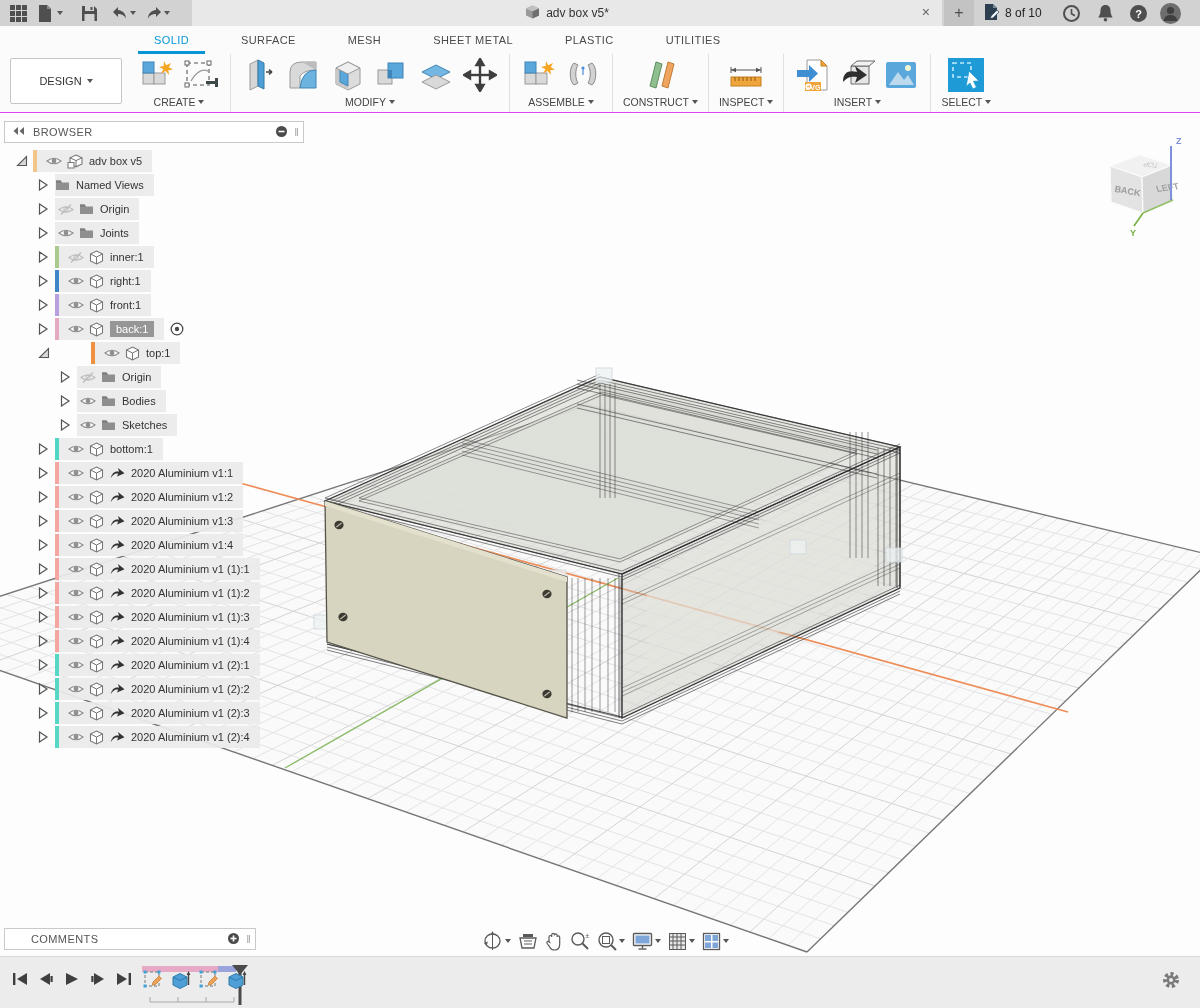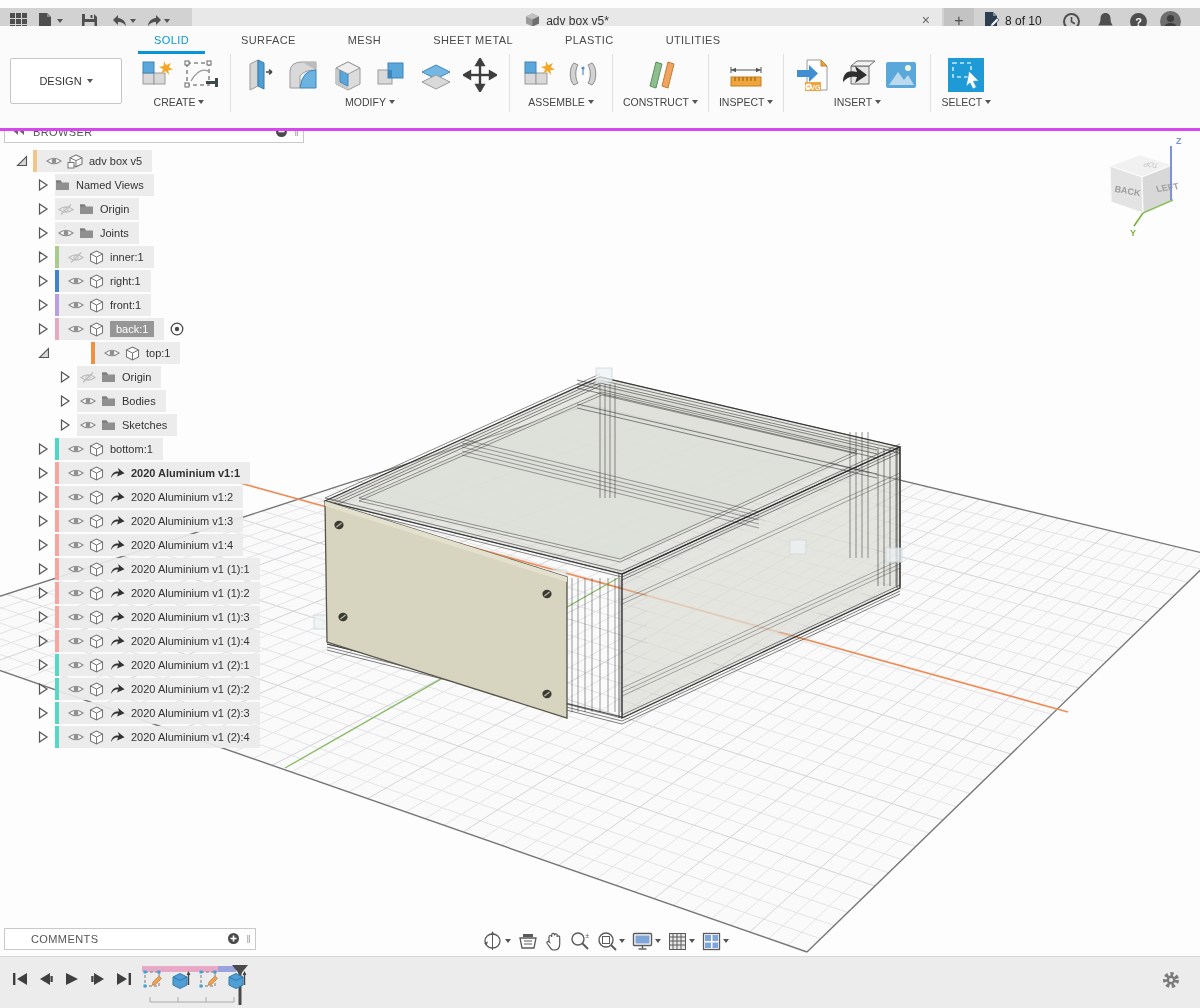--- a/index.html
+++ b/index.html
@@ -4,36 +4,36 @@
 <style>
   * { margin:0; padding:0; box-sizing:border-box; }
   html,body { width:1200px; height:1008px; overflow:hidden;
     font-family:"Liberation Sans", sans-serif; background:#fdfdfd; }
   #stage { position:relative; width:1200px; height:1008px; }
 
   
   #viewport-canvas { position:absolute; left:0; top:0; z-index:0; }
 
   
-  #titlebar { position:absolute; left:0; top:8px; width:1200px; height:26px;
+  #titlebar { position:absolute; left:0; top:0; width:1200px; height:26px;
     background:#d2d2d2; z-index:30;padding-left:16px; }
   #doc-tab { position:absolute; left:192px; top:0; width:750px; height:26px;
     background:#e8e8e8; display:flex; align-items:center; justify-content:center; }
   .tb-ico { position:absolute; top:3px; height:20px; display:flex; align-items:center;
     color:#4f4f4f; }
   #doc-title { font-size:12px; color:#333; display:flex; align-items:center; gap:6px; }
   #tab-close { position:absolute; right:12px; top:4px; font-size:14px; color:#666; cursor:pointer; }
   #newtab-btn { position:absolute; left:944px; top:0; width:30px; height:26px; background:#c3c3c3;
     display:flex; align-items:center; justify-content:center; font-size:16px; color:#4f4f4f; }
   #version-badge { position:absolute; left:983px; top:0; height:26px; display:flex;
     align-items:center; gap:5px; font-size:12px; color:#222; }
 
   
-  #ribbon { position:absolute; left:0; top:26px; width:1200px; height:105px;
-    background:#fbfbfb; border-bottom:3px solid #d946ef; z-index:30; }
+  #ribbon { position:absolute; left:0; top:26px; width:1200px; height:87px;
+    background:#fbfbfb; border-bottom:1px solid #d946ef; z-index:30; }
   #ribbon-tabs { position:absolute; left:128px; top:0; height:28px; display:flex; }
   .rtab { padding:0 26px; display:flex; align-items:center; font-size:11px; letter-spacing:.4px;
     color:#4a4a4a; position:relative; cursor:pointer; }
   .rtab.active { color:#0696d7; }
   .rtab.active::after { content:""; position:absolute; left:10px; right:10px; bottom:0;
     height:3px; background:#0696d7; }
   #design-btn { position:absolute; left:10px; top:32px; width:112px; height:46px;
     background:#fff; border:1px solid #c6c6c6; border-radius:2px; display:flex;
     align-items:center; justify-content:center; font-size:11px; color:#333; gap:5px; }
   #ribbon-groups { position:absolute; left:128px; top:28px; height:58px; display:flex; }
@@ -868,21 +868,21 @@
             <span class="ticon">
               <svg width="15" height="15" viewBox="0 0 15 15">
                 <polygon points="7.5,1 13.5,4 13.5,11 7.5,14 1.5,11 1.5,4" fill="#fdfdfd" stroke="#777" stroke-width="1.1"></polygon>
                 <polyline points="1.5,4 7.5,7 13.5,4" fill="none" stroke="#777" stroke-width="1"></polyline>
                 <line x1="7.5" y1="7" x2="7.5" y2="14" stroke="#777" stroke-width="1"></line>
               </svg>
             </span>
             <span class="tlabel">bottom:1</span>
           </span>
         </div>
-        <div class="trow" style="padding-left: 34px; font-weight: bold;">
+        <div class="trow" style="padding-left: 34px;">
           <span class="expander"><svg width="11" height="12" viewBox="0 0 11 12">
               <polygon points="1.5,1 9,6 1.5,11" fill="#fdfdfd" stroke="#555" stroke-width="1.2"></polygon>
             </svg></span>
           <span class="pill">
             <span class="colorbar" style="background: rgb(246, 166, 160);"></span>
             <span class="eyebox">
               <svg width="16" height="12" viewBox="0 0 16 12">
                 <path d="M1,6 Q8,0.5 15,6 Q8,11.5 1,6 Z" fill="#fff" stroke="#8f8f8f" stroke-width="1.2"></path>
                 <circle cx="8" cy="6" r="2.4" fill="#8f8f8f"></circle>
               </svg>

